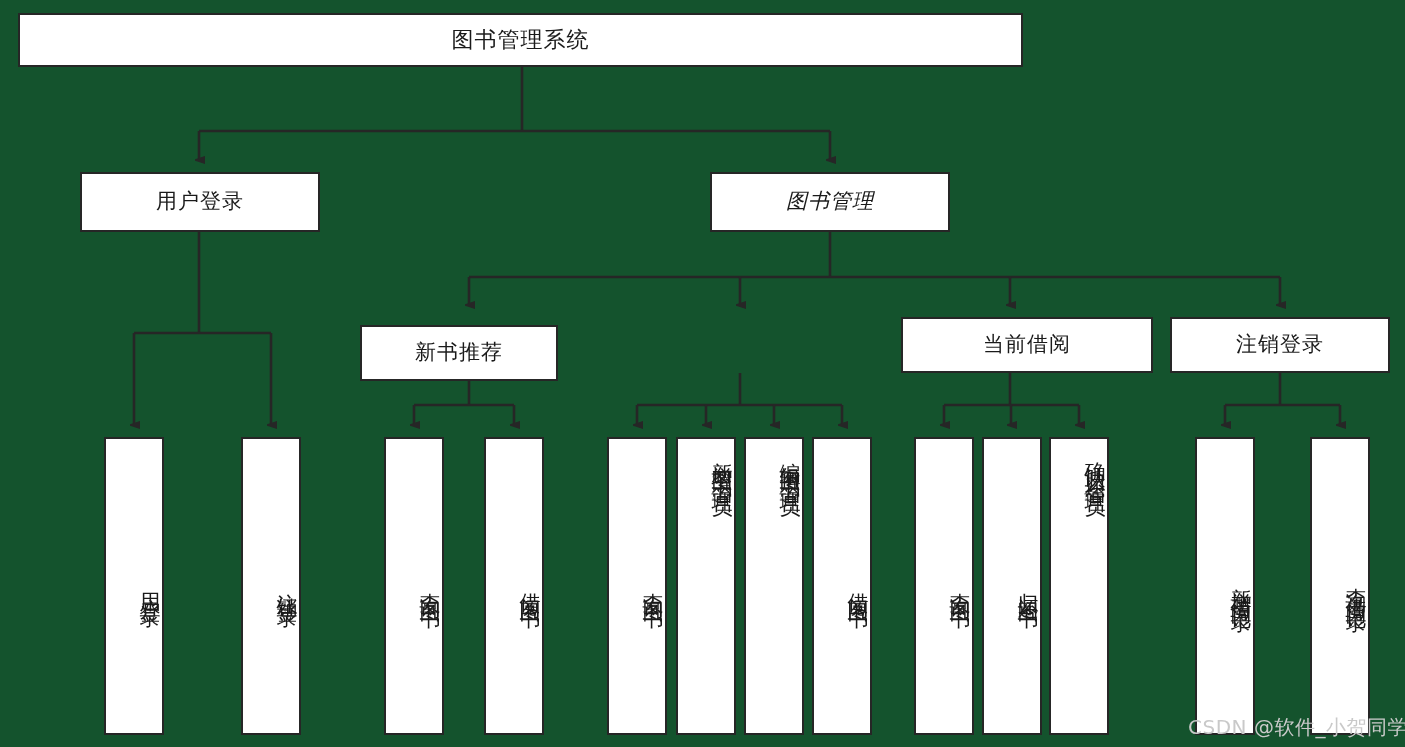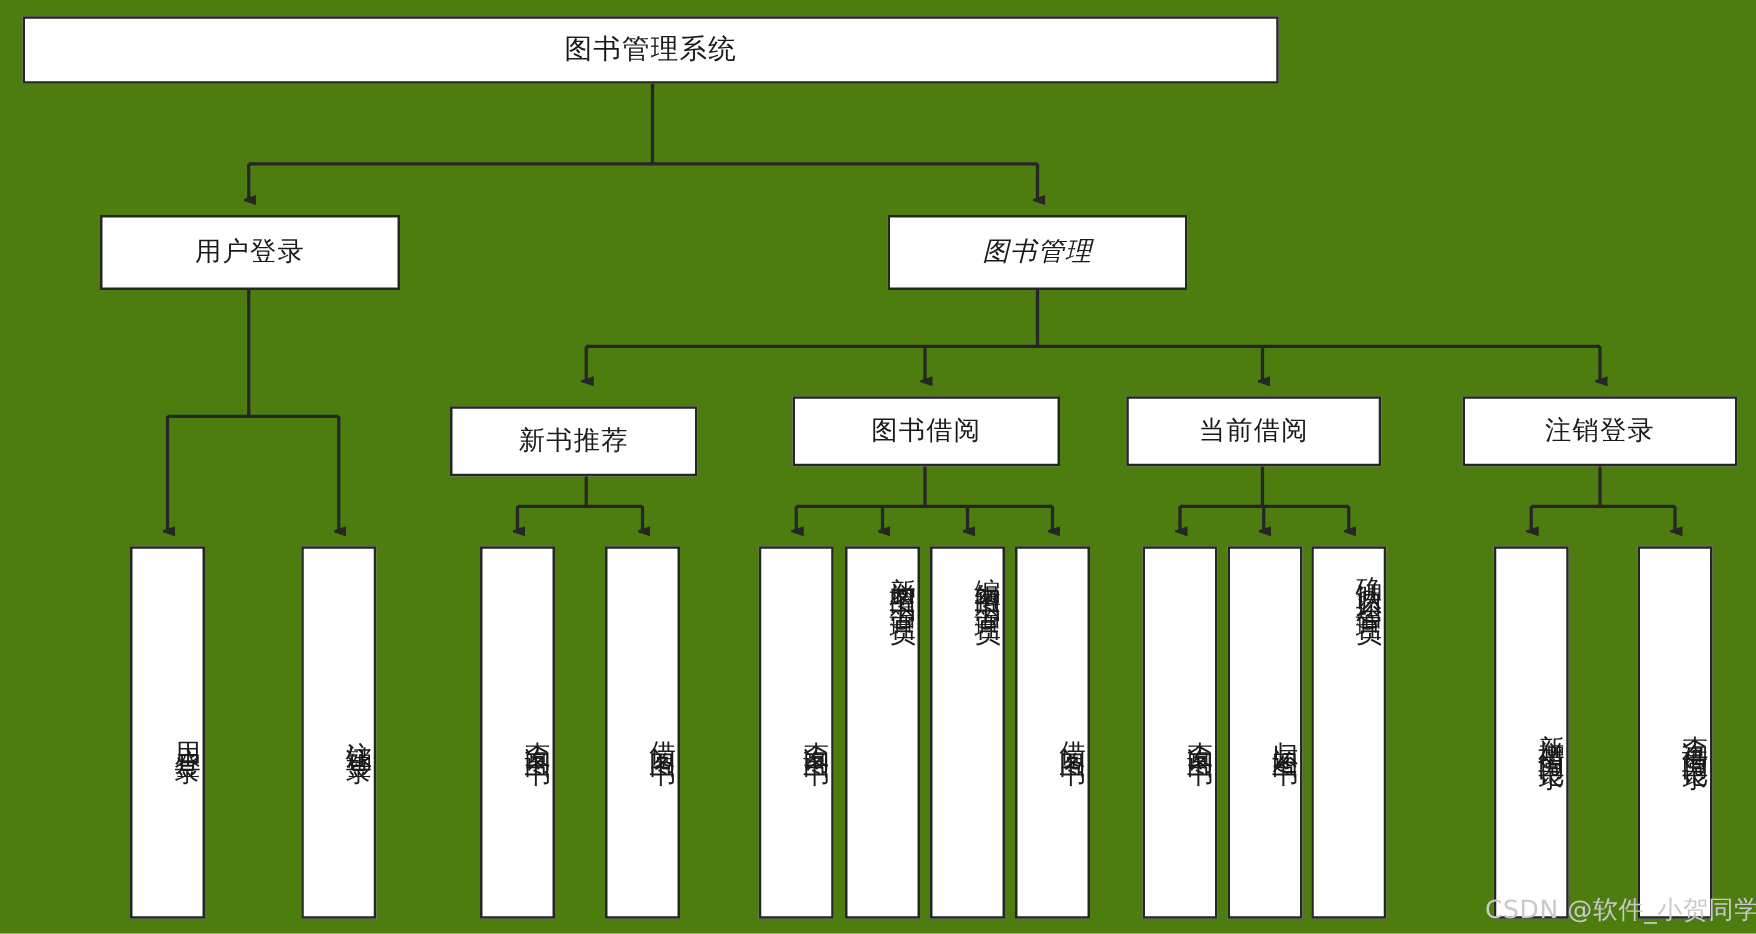--- a/index.html
+++ b/index.html
@@ -7,21 +7,21 @@
     padding: 0;
     background: #ffffff;
   }
   body {
     font-family: "DejaVu Sans", "Liberation Sans", sans-serif;
   }
   #canvas {
     position: relative;
     width: 1405px;
     height: 747px;
-    background: #4d7c0f;
+    background: #14532d;
     overflow: hidden;
   }
   .node {
     position: absolute;
     box-sizing: border-box;
     border: 2px solid #262626;
     background: #ffffff;
     display: flex;
     align-items: center;
     justify-content: center;
@@ -138,24 +138,21 @@
   <div class="node horiz" style="left:80px; top:172px; width:240px; height:60px;">
     <span>用户登录</span>
   </div>
   <div class="node horiz" style="left:710px; top:172px; width:240px; height:60px;font-style:italic;">
     <span>图书管理</span>
   </div>
 
   <div class="node horiz" style="left:360px; top:325px; width:198px; height:56px;">
     <span>新书推荐</span>
   </div>
-  <div class="node horiz" style="left:634px; top:317px; width:214px; height:56px;">
-    <span>图书借阅</span>
-  </div>
-  <div class="node horiz" style="left:901px; top:317px; width:204px; height:56px;">
+  <div class="node horiz" style="left:901px; top:317px; width:252px; height:56px;">
     <span>当前借阅</span>
   </div>
   <div class="node horiz" style="left:1170px; top:317px; width:220px; height:56px;">
     <span>注销登录</span>
   </div>
 
   <div class="node vert center" style="left:104px; top:437px; width:60px; height:298px;">
     <span class="vtext">用户登录</span>
   </div>
   <div class="node vert center" style="left:241px; top:437px; width:60px; height:298px;">

